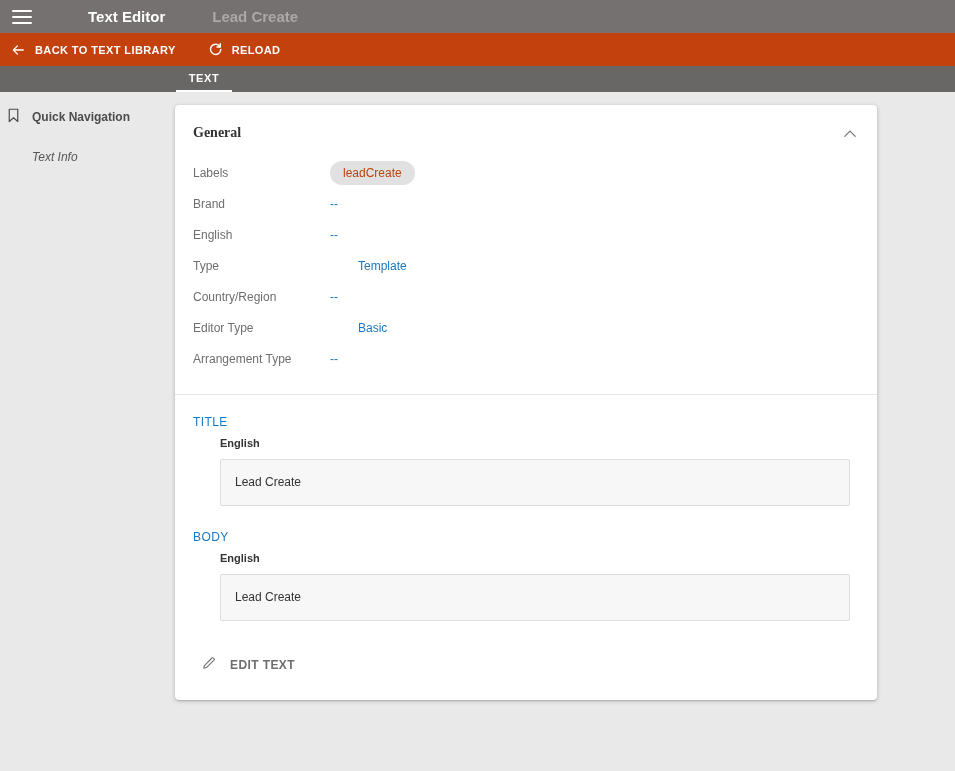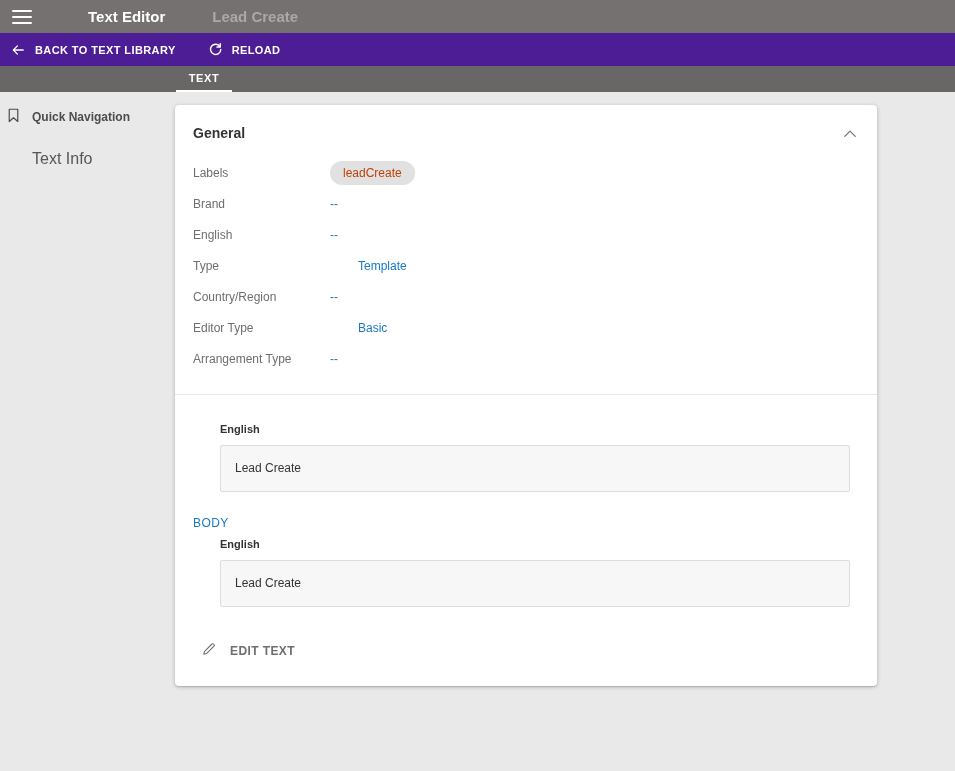--- a/index.html
+++ b/index.html
@@ -24,21 +24,21 @@
     display: flex; flex-direction: column; justify-content: space-between;
     cursor: pointer;
     margin-left: 2px;
   }
   .hamburger span { display: block; height: 2px; background: #fff; border-radius: 1px; }
   .app-title { color: #fff; font-size: 15px; font-weight: bold; margin-left: 15px; }
   .app-subtitle { color: #aba8a8; font-size: 15px; font-weight: bold; margin-left: 6px; }
   
   .actionbar {
     height: 33px;
-    background: #4c1d95;
+    background: #c2410c;
     display: flex;
     align-items: center;
     padding: 0 10px;
   }
   .bar-btn {
     display: flex; align-items: center; gap: 9px;
     color: #fff; font-size: 11px; font-weight: bold; letter-spacing: .4px;
     cursor: pointer; background: none; border: none;
     font-family: "Liberation Sans", sans-serif;
   }
@@ -62,35 +62,36 @@
   
   .content { display: flex; align-items: flex-start; }
   .sidebar { width: 175px; flex-shrink: 0; padding-top: 13px; }
   .qn-row {
     display: flex; align-items: center; gap: 10px;
     padding: 0 5px; height: 24px;
   }
   .qn-label { font-size: 12px; font-weight: bold; color: #4c4c4c; }
   .sb-item {
     margin: 21px 0 8px 32px;
-    font-size: 16px; color: #565656; cursor: pointer;
+    font-size: 12px; color: #565656; cursor: pointer; font-style: italic;
   }
   
   .main { flex: 1; padding-top: 13px; }
   .card {
     width: 702px;
     background: #fff;
     border-radius: 4px;
     box-shadow: 0 1px 4px rgba(0,0,0,.22), 0 1px 1px rgba(0,0,0,.12);
     padding-bottom: 26px;
   }
   .general { padding: 14px 18px 12px 18px; }
   .general-header {
     display: flex; align-items: center; justify-content: space-between;
     height: 28px;
+    font-family: Liberation Serif, serif;
   }
   .general-title { font-size: 14px; font-weight: bold; color: #333; }
   .collapse-btn { background: none; border: none; cursor: pointer; padding: 2px; }
   .fields { margin-top: 10px; }
   .field-row { display: flex; align-items: center; height: 31px; }
   .field-label { width: 137px; flex-shrink: 0; font-size: 12px; color: #6e6e6e; }
   .field-value { font-size: 12px; color: #1779c4; }
   .field-value.link { cursor: pointer; margin-left: 28px; }
   .chip {
     display: inline-block;
@@ -221,20 +222,21 @@
           <div class="field-row">
             <span class="field-label">Arrangement Type</span>
             <span class="field-value">--</span>
           </div>
         </div>
       </div>
 
       <hr class="divider">
 
       <div class="text-section">
+        <div class="section-title">TITLE</div>
         <div class="lang-label">English</div>
         <div class="text-box">Lead Create</div>
       </div>
 
       <div class="text-section">
         <div class="section-title">BODY</div>
         <div class="lang-label">English</div>
         <div class="text-box">Lead Create</div>
       </div>
 

